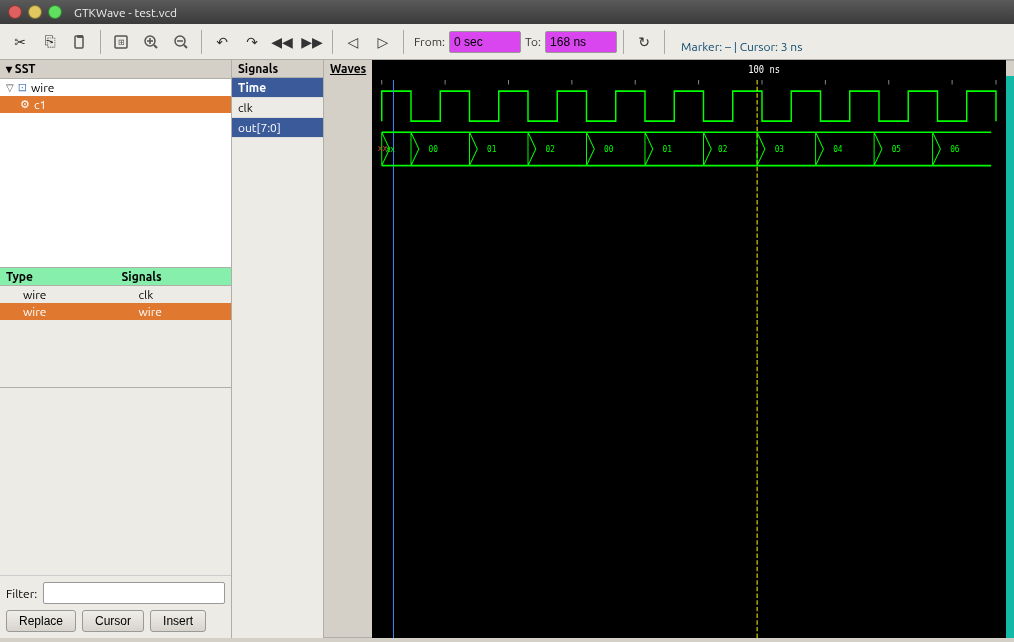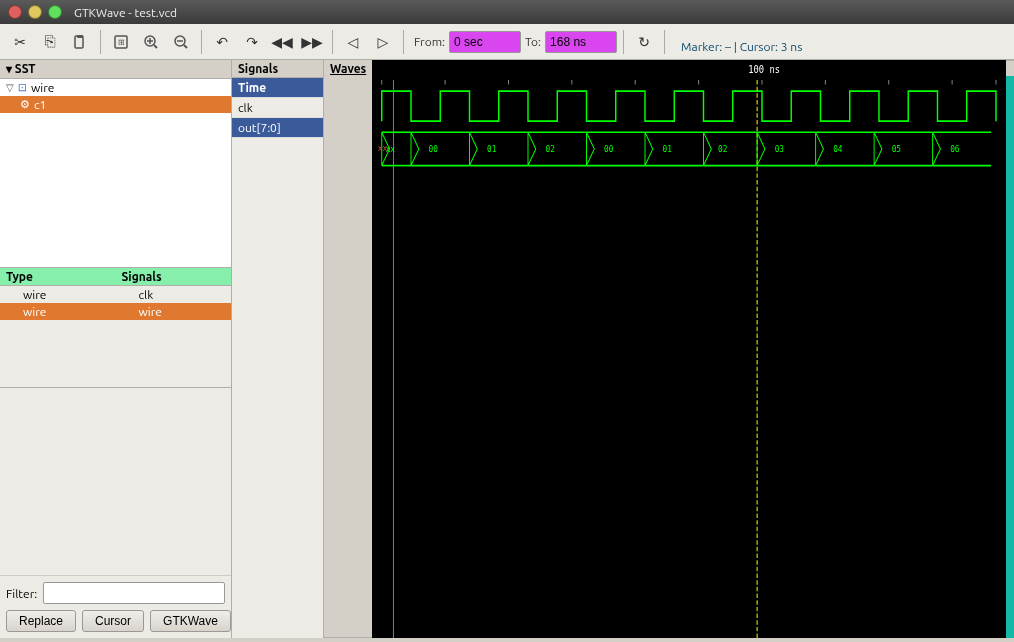--- a/index.html
+++ b/index.html
@@ -315,21 +315,21 @@
     <div style="flex:1;"></div>
 
     <div id="filter-area">
       <div class="filter-row">
         <span class="filter-label">Filter:</span>
         <input class="filter-input" type="text" value="" style="">
       </div>
       <div class="btn-row">
         <button class="action-btn">Replace</button>
         <button class="action-btn">Cursor</button>
-        <button class="action-btn">GTKWave</button>
+        <button class="action-btn">Insert</button>
       </div>
     </div>
   </div>
 
   <div id="signals-panel">
     <div class="signals-header">Signals</div>
     <div class="signal-row time-header">Time</div>
     <div class="signal-row">clk</div>
     <div class="signal-row selected-sig">out[7:0]</div>
   </div>

